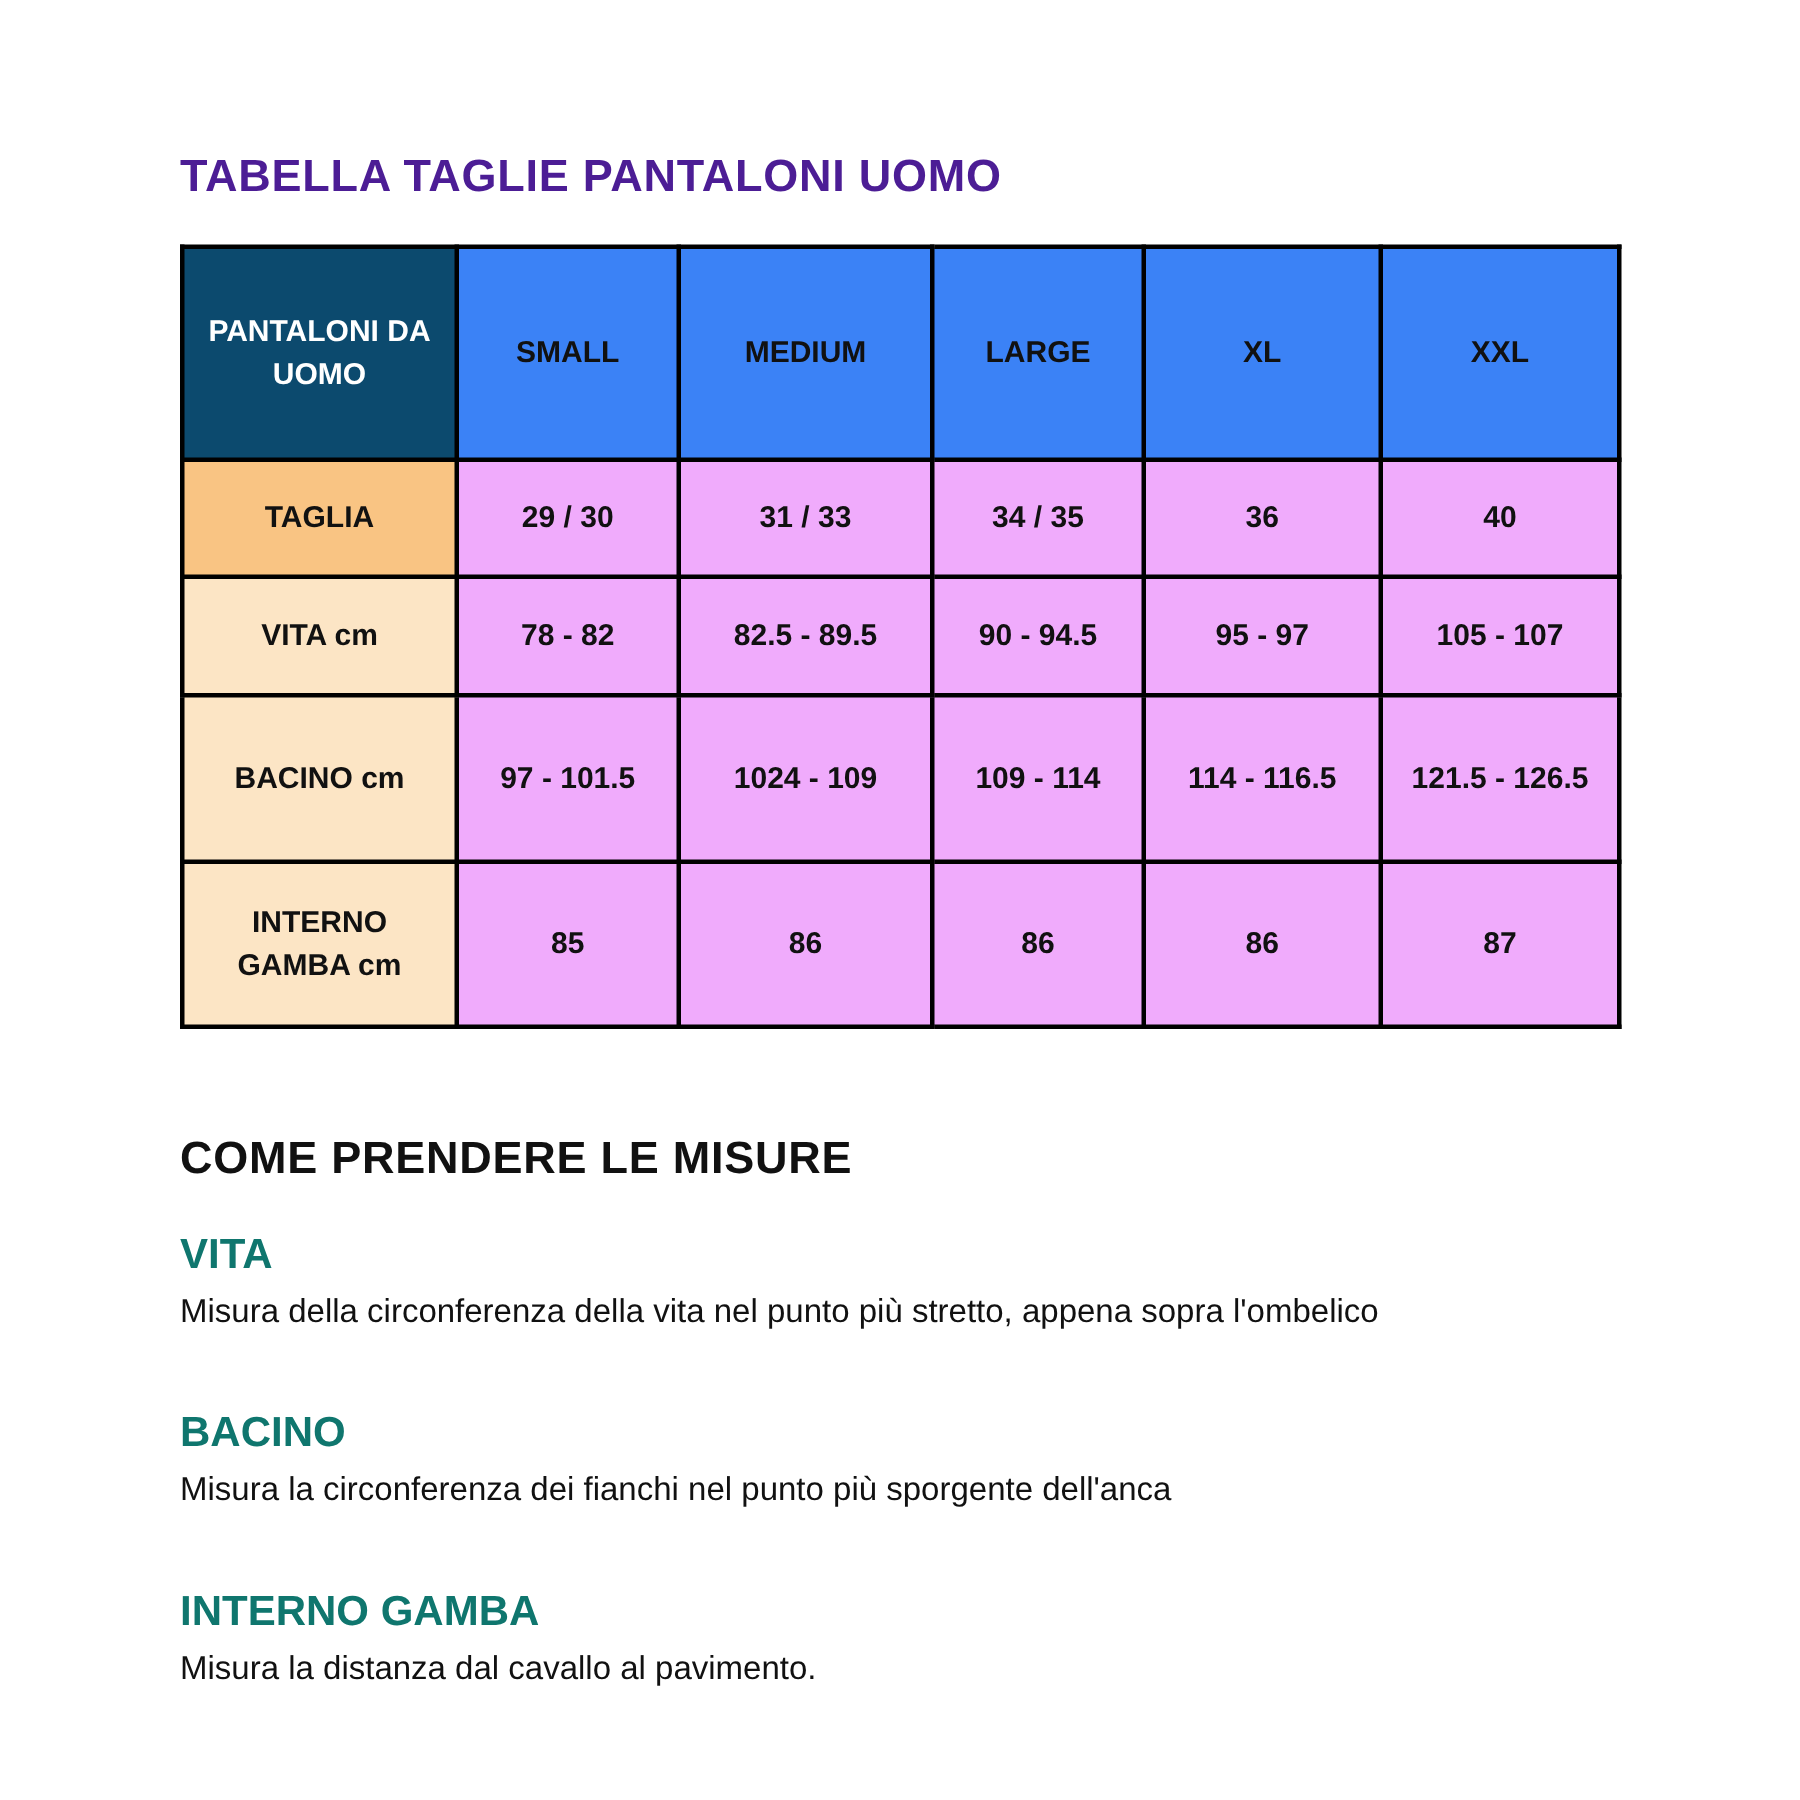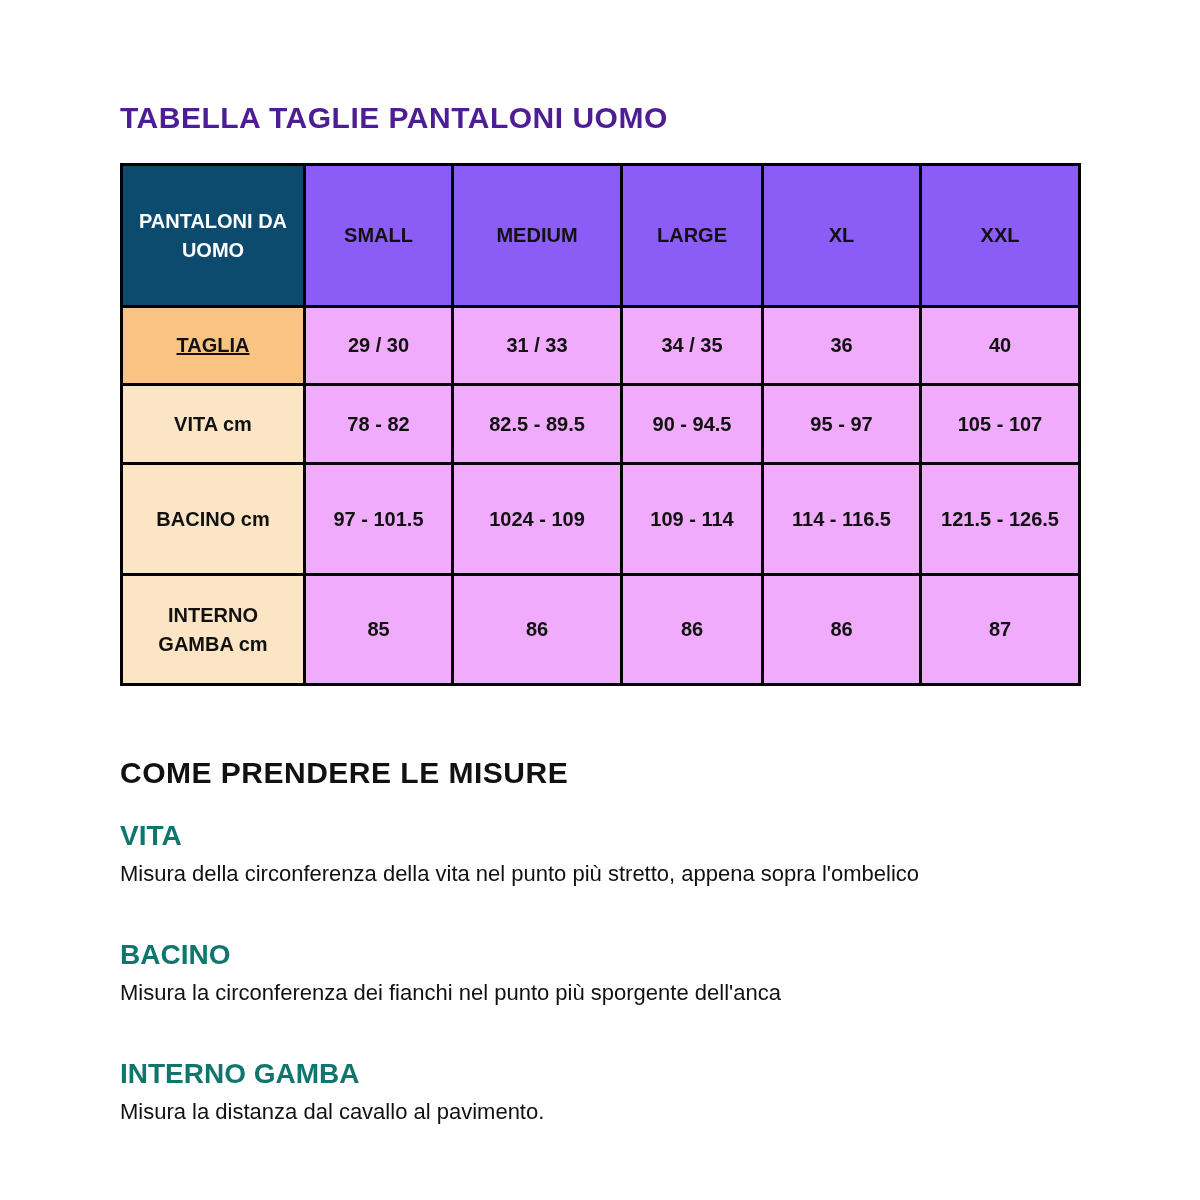--- a/index.html
+++ b/index.html
@@ -55,28 +55,28 @@
   tr.row-bacino    { height: 111px; }
   tr.row-interno   { height: 110px; }
 
   th.corner-cell {
     background: #0c4a6e;
     color: #ffffff;
     font-size: 20px;
     padding: 0 28px;
   }
   th.col-header {
-    background: #8b5cf6;
+    background: #3b82f6;
     color: #111111;
   }
   td.row-label {
     font-size: 18px;
     padding: 0 28px;
   }
-  td.row-label.taglia-label { background: #f9c483; text-decoration: underline; }
+  td.row-label.taglia-label { background: #f9c483; }
   td.row-label.peach        { background: #fce5c5; }
   td.data-cell {
     background: #f0abfc;
     color: #111111;
   }
   .section-title {
     margin: 72px 0 0 0;
     font-size: 30px;
     font-weight: bold;
     line-height: 1;

